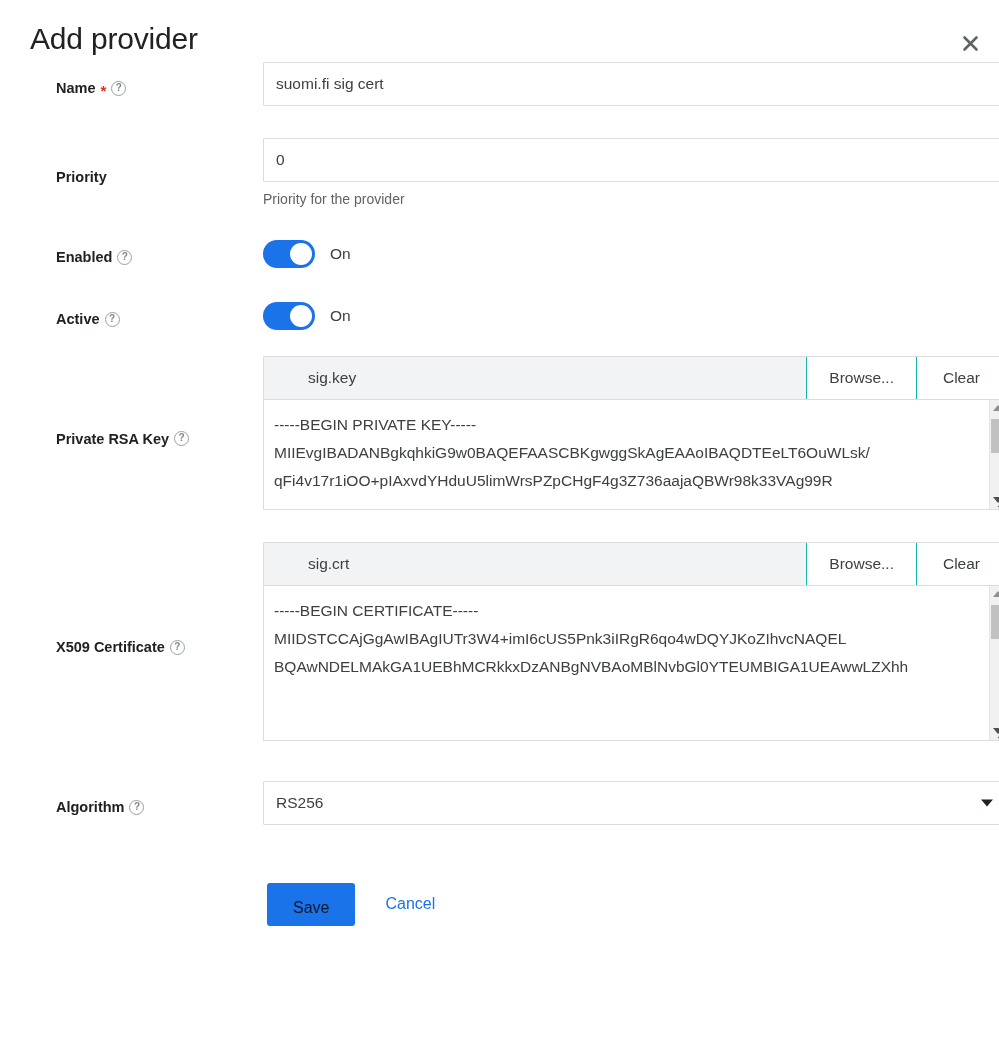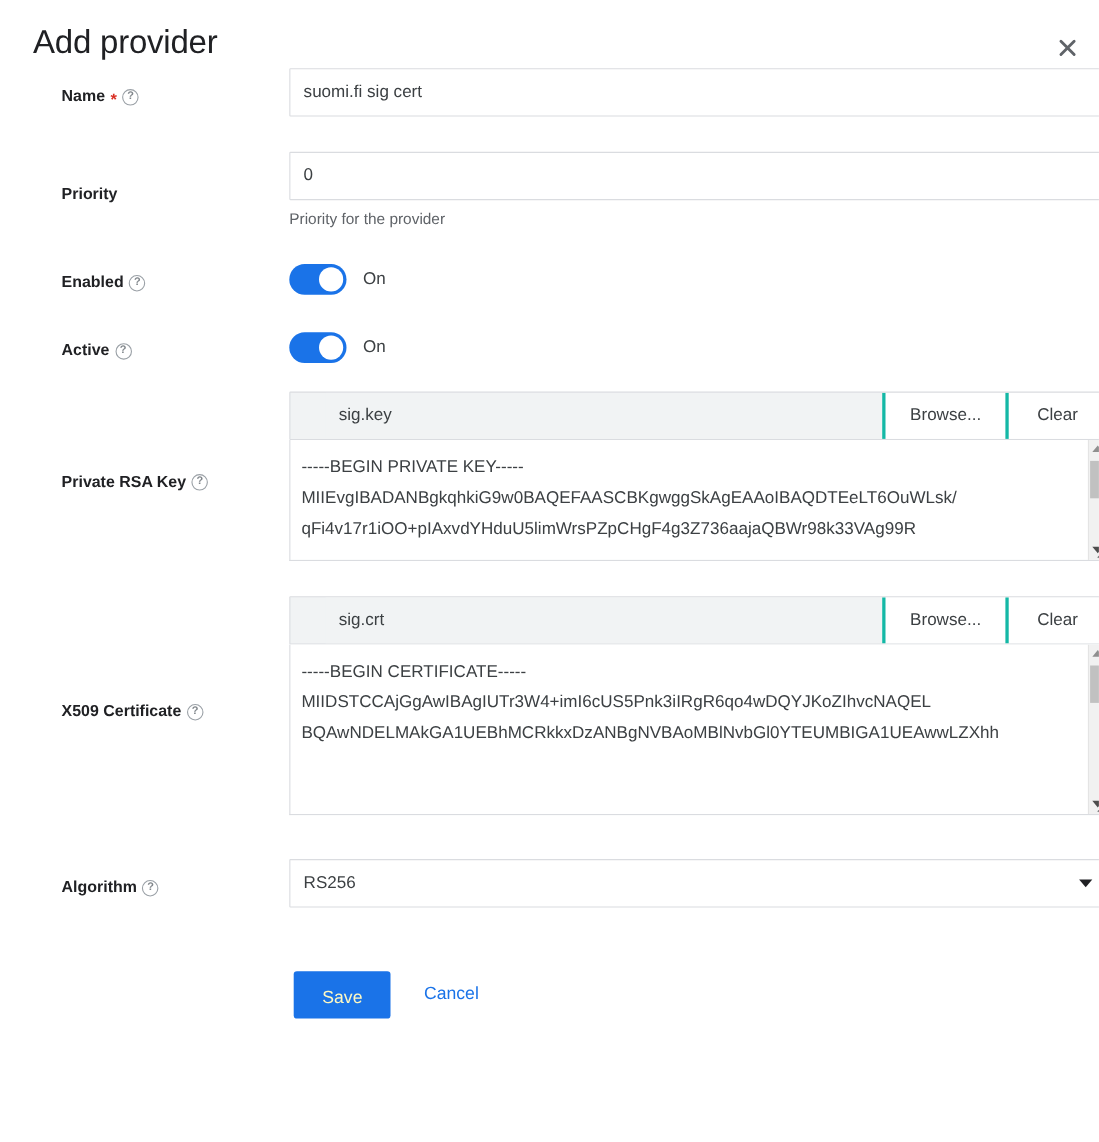--- a/index.html
+++ b/index.html
@@ -173,21 +173,21 @@
     color: #3c4043;
     background: #f1f3f4;
     min-width: 0;
     white-space: nowrap;
     overflow: hidden;
   }
   .file-btn {
     flex: 0 0 auto;
     background: #ffffff;
     border: none;
-    border-left: 3px solid #14b8a6;
+    border-left: 1px solid #14b8a6;
     font-family: "Liberation Sans", sans-serif;
     font-size: 15.5px;
     color: #3c4043;
     padding: 0 22px;
     cursor: pointer;
     line-height: 42px;
   }
   .file-btn.clear { padding: 0 26px; }
 
   .ta-wrap {
@@ -296,21 +296,21 @@
   
   .actions {
     display: flex;
     align-items: center;
     gap: 14px;
     padding-left: 237px;
     margin-top: 58px;
   }
   .btn-save {
     background: #1a73e8;
-    color: #fef9c3;
+    color: #0f172a;
     border: none;
     border-radius: 3px;
     font-family: "Liberation Sans", sans-serif;
     font-size: 16px;
     padding: 16px 26px;
     height: 43px;
     cursor: pointer;
   }
   .btn-cancel {
     background: none;

